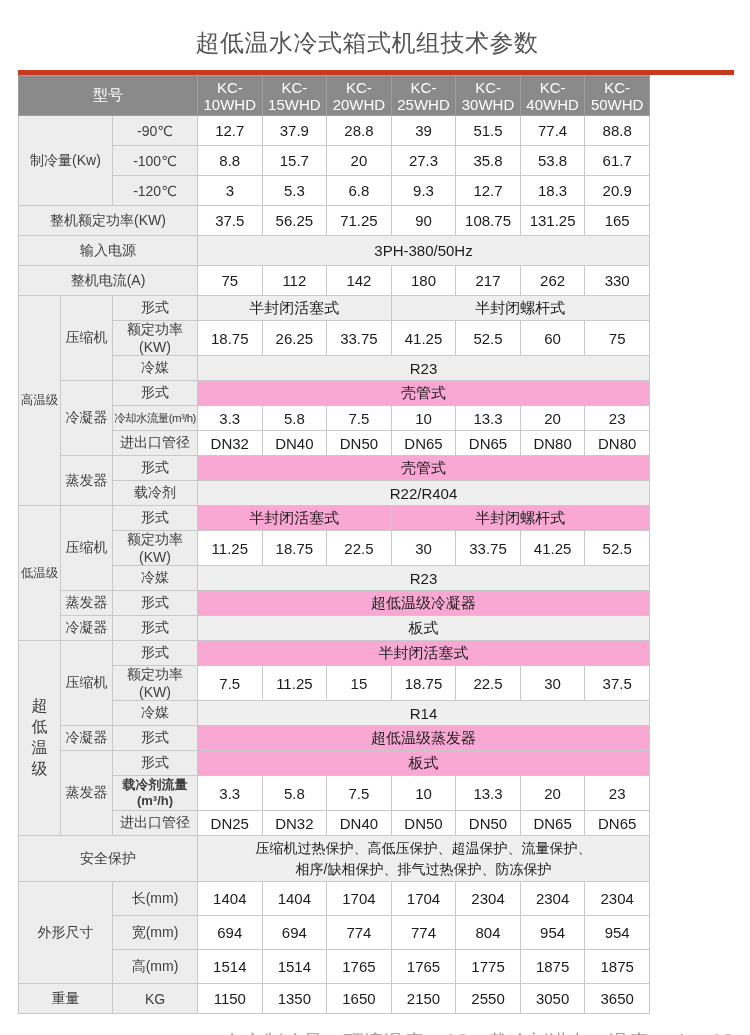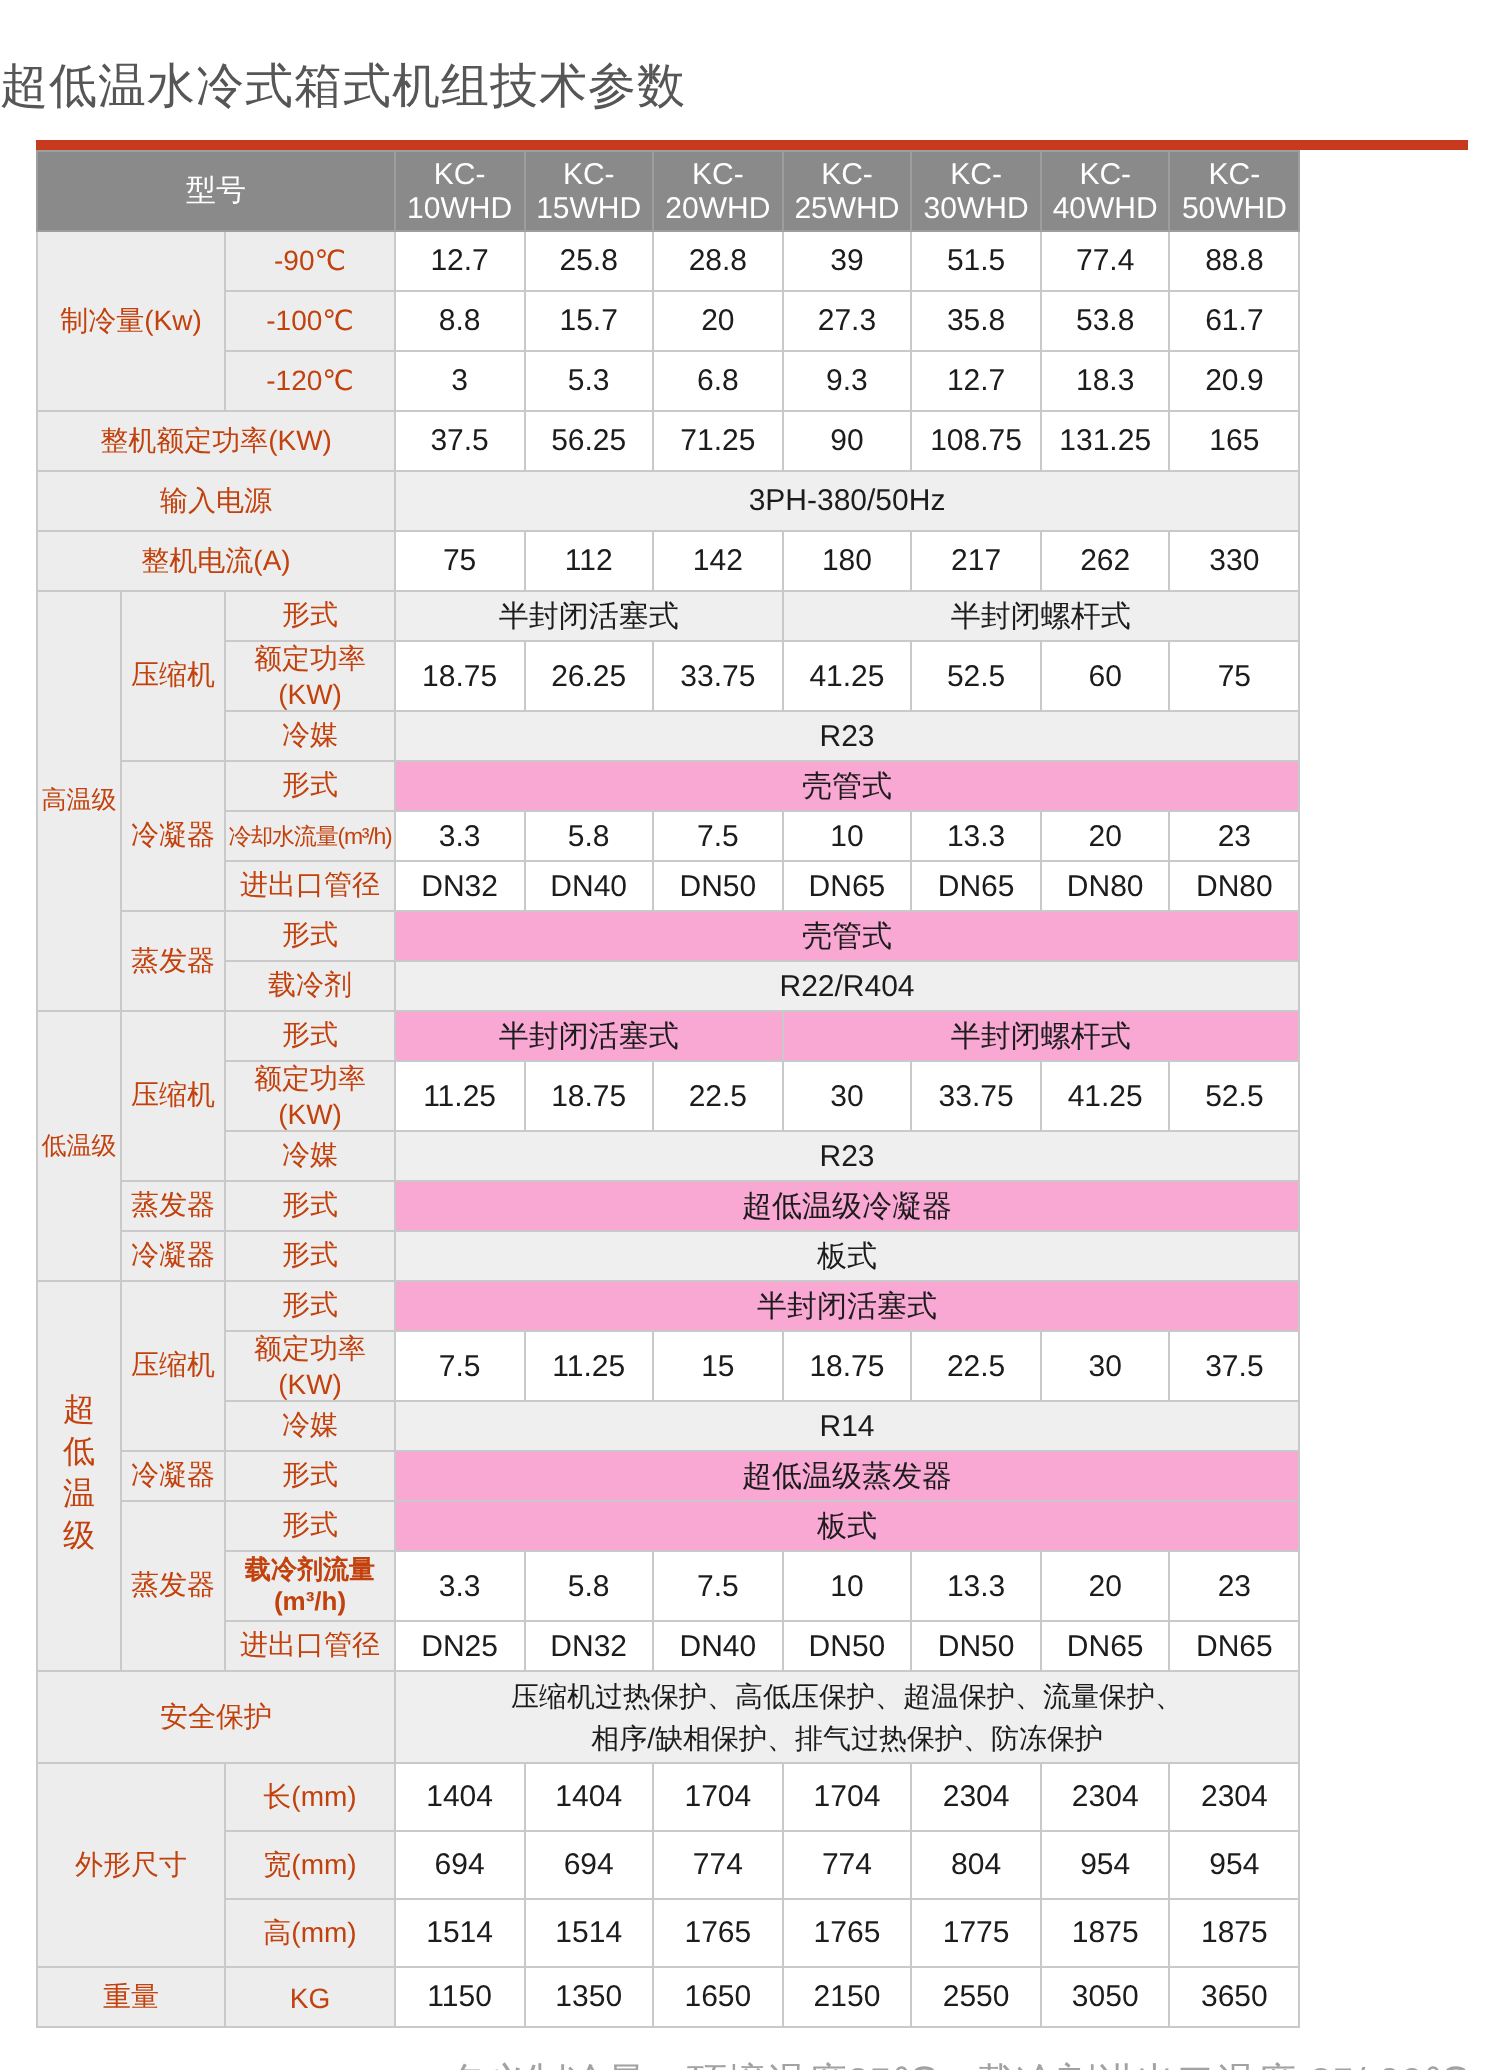--- a/index.html
+++ b/index.html
@@ -2,21 +2,21 @@
 <html lang="zh" style="--accent-red: #c83a1e; --header-bg: #8a8a8a; --label-bg: #ededed; --row-alt-bg: #efefef; --border: #c9c9c9;"><head>
 <meta charset="utf-8">
 <style>
   html,body{margin:0;padding:0;}
   body{
     width:750px;height:1035px;background:#fff;
     font-family:"Liberation Sans","DejaVu Sans",sans-serif;
     color:#222;overflow:hidden;
   }
   .title{
-    text-align:left;
+    text-align:center;
     padding:27px 16px 11px 0;
     font-size:24px;
     color:#565656;
     letter-spacing:.5px;
     white-space:nowrap;
     font-family:Liberation Mono, monospace;
   }
   .table-wrap{margin-left:18px;width:716px;}
   .accent-bar{height:5px;background:var(--accent-red,#c83a1e);}
   table{
@@ -27,21 +27,21 @@
     border:1px solid #c9c9c9;
     text-align:center;vertical-align:middle;
     padding:0;overflow:hidden;
   }
   col.ca{width:42px;} col.cb{width:52px;} col.cc{width:85px;}
   thead th{
     background:var(--header-bg,#8a8a8a);
     color:#fff;font-weight:400;font-size:15px;
     border-color:#9e9e9e;
   }
-  .lbl{background:var(--label-bg,#ededed);font-size:14px;color:#c2410c;}
+  .lbl{background:var(--label-bg,#ededed);font-size:14px;color:#404040;}
   .seca{font-size:12.5px;white-space:nowrap;}
   .seca .wrap2{
     display:inline-block;width:29px;
     word-break:break-all;white-space:normal;
     font-size:16px;line-height:1.3;
   }
   .small{font-size:11.5px;letter-spacing:-.6px;white-space:nowrap;}
   .two-line{font-size:13px;line-height:1.2;font-weight:bold;}
   .num{background:#fff;}
   .merged{background:#f9a8d4;}
@@ -90,21 +90,21 @@
           <th class="model-th">KC-40WHD</th>
           <th class="model-th">KC-50WHD</th>
         </tr>
     </thead>
     <tbody>
 
       <tr class="h29">
         <td class="lbl" colspan="2" rowspan="3">制冷量(Kw)</td>
         <td class="lbl">-90℃</td>
       <td class="num">12.7</td>
-          <td class="num">25.8</td>
+          <td class="num">37.9</td>
           <td class="num">28.8</td>
           <td class="num">39</td>
           <td class="num">51.5</td>
           <td class="num">77.4</td>
           <td class="num">88.8</td>
         </tr>
       <tr class="h29">
         <td class="lbl">-100℃</td>
       <td class="num">8.8</td>
           <td class="num">15.7</td>

